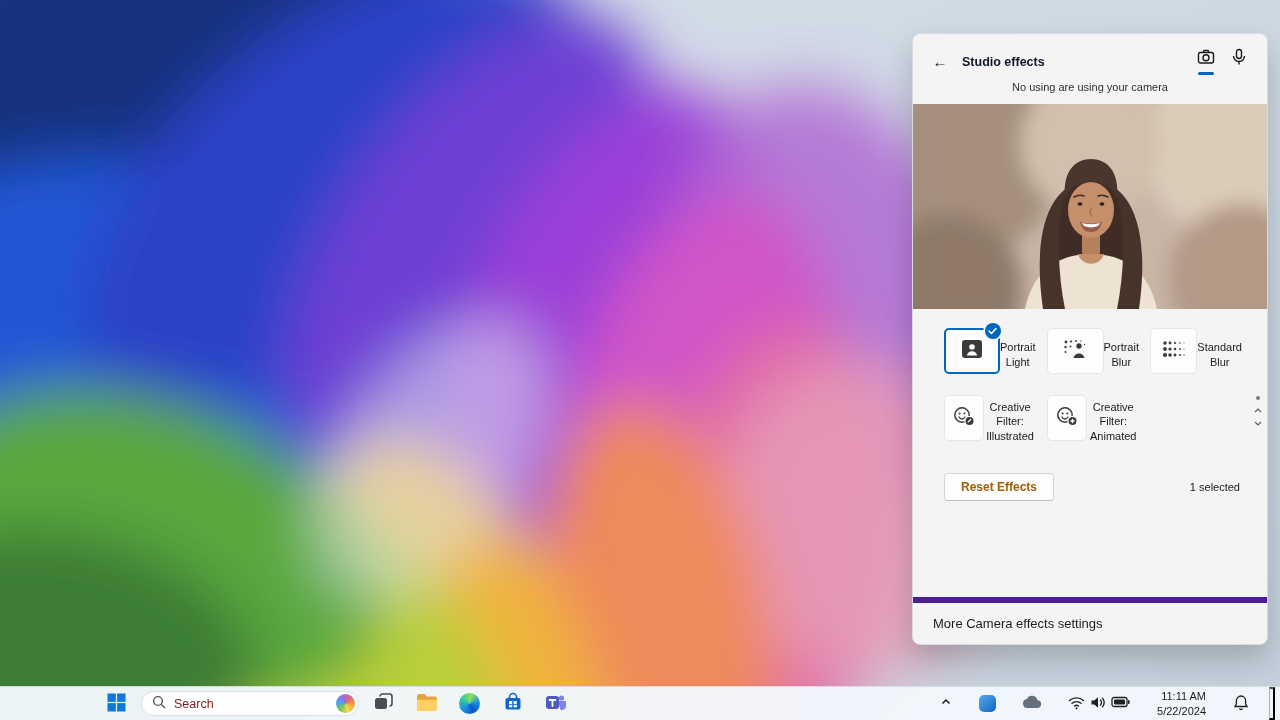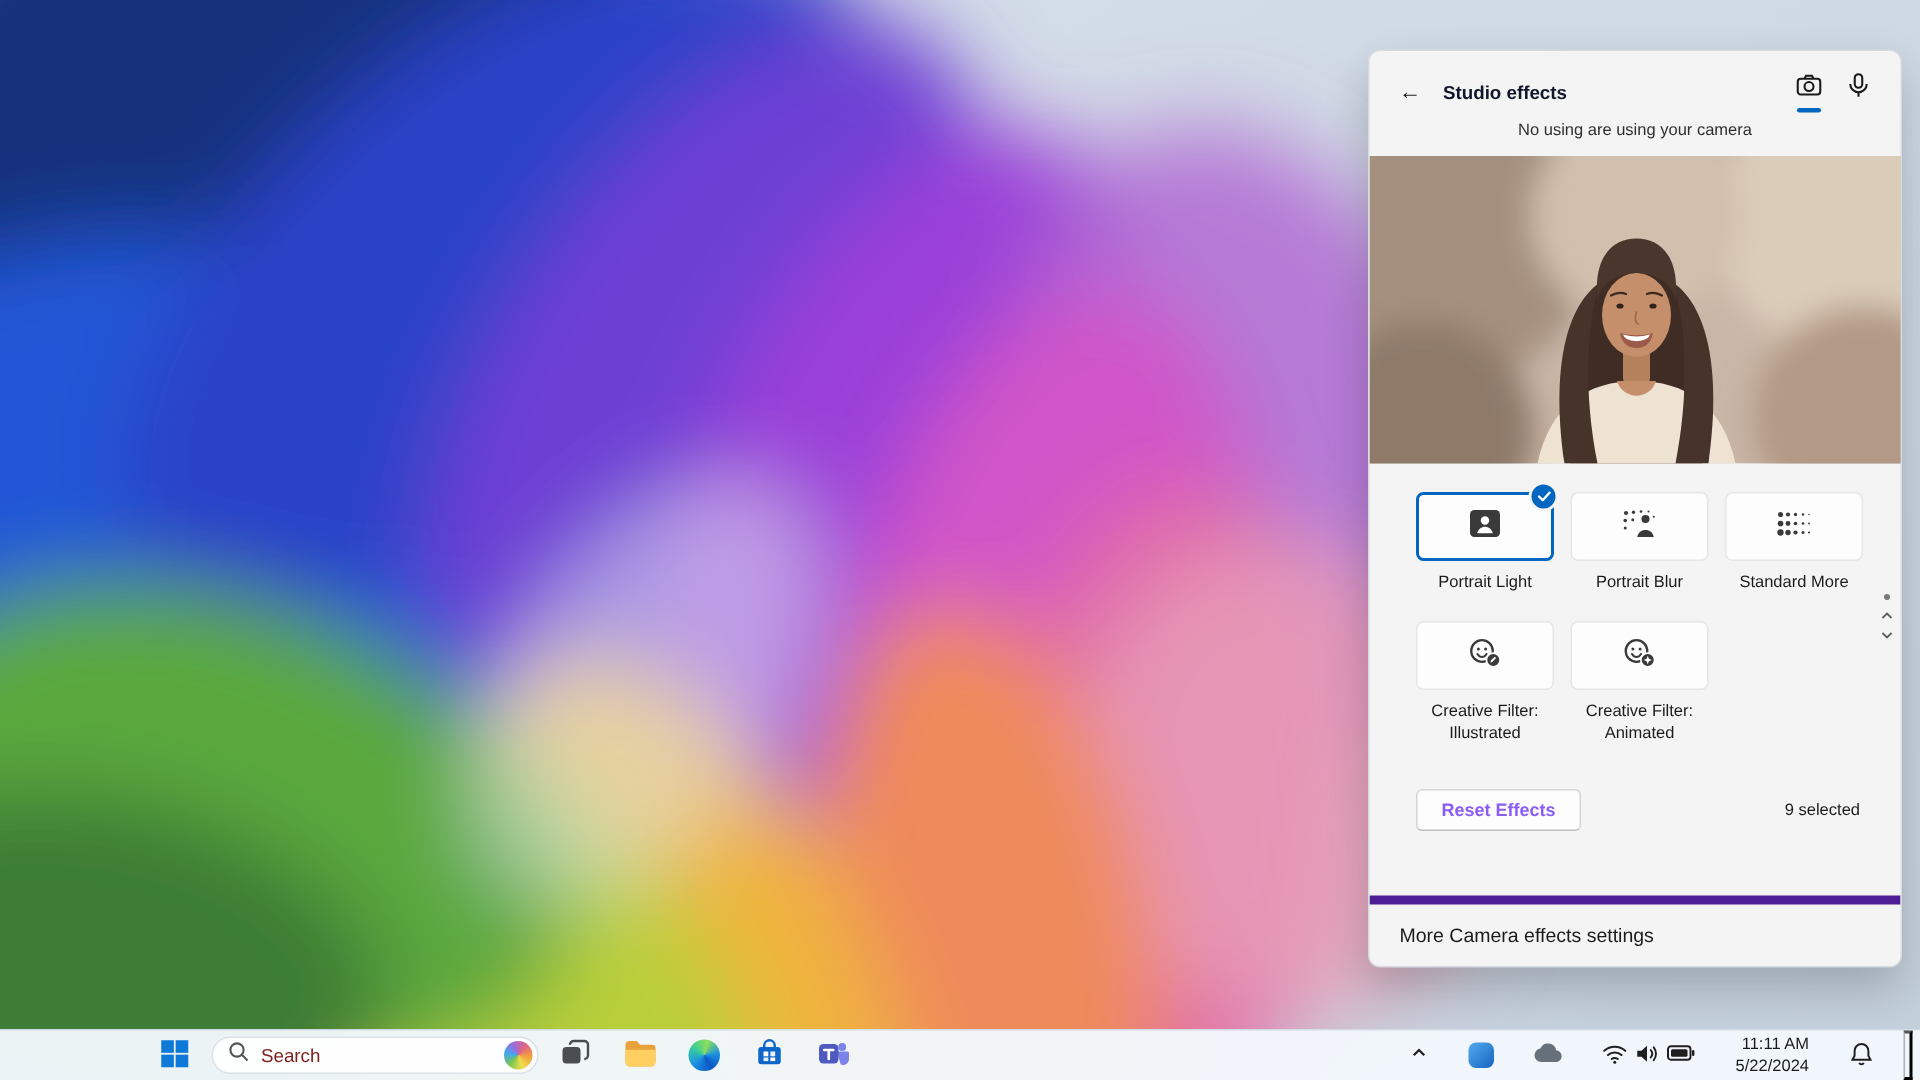--- a/index.html
+++ b/index.html
@@ -15,30 +15,30 @@
   .back-btn{width:26px;height:26px;border:none;background:transparent;font-size:15px;color:#1b1b1b;cursor:pointer;border-radius:4px}
   .panel-title{font-size:12.5px;font-weight:700;color:#0f172a;margin-left:9px}
   .header-tabs{margin-left:auto;display:flex;gap:16px}
   .tab-btn{display:flex;flex-direction:column;align-items:center;gap:3px;background:none;border:none;cursor:pointer;padding:0}
   .tab-underline{width:16px;height:3px;border-radius:2px;background:transparent}
   .tab-btn.active .tab-underline{background:#0067c0}
   .panel-status{text-align:center;font-size:11px;color:#2f2f2f;margin-top:5px}
   .preview{margin-top:11px;width:356px;height:205px;display:block}
 
   .effects-grid{display:grid;grid-template-columns:repeat(3,92px);column-gap:11px;row-gap:19px;padding:19px 0 0 31px}
-  .effect-cell{display:flex;flex-direction:column;align-items:center}
+  .effect-cell{display:flex;flex-direction:row;align-items:center}
   .effect-tile{position:relative;width:92px;height:46px;background:#fdfdfd;border:1px solid #e6e6e6;border-radius:5px;
                display:flex;align-items:center;justify-content:center;cursor:pointer}
   .effect-tile.selected{border:2px solid #0067c0}
   .check-badge{position:absolute;top:-7px;right:-3px;width:16px;height:16px;border-radius:50%;background:#0067c0;
                display:flex;align-items:center;justify-content:center;box-shadow:0 0 0 2px #f4f4f4}
   .effect-label{margin-top:7px;font-size:11px;color:#1b1b1b;text-align:center;line-height:1.3;max-width:92px}
 
   .reset-row{display:flex;align-items:center;justify-content:space-between;margin:30px 27px 0 31px}
-  .reset-btn{font-size:12px;font-weight:600;color:#8b5cf6;background:#fdfdfd;border:1px solid #d5d5d5;border-bottom-color:#bcbcbc;
+  .reset-btn{font-size:12px;font-weight:600;color:#a16207;background:#fdfdfd;border:1px solid #d5d5d5;border-bottom-color:#bcbcbc;
              border-radius:4px;padding:6px 16px;cursor:pointer}
   .selected-count{font-size:11px;color:#1b1b1b}
   .panel-footer{position:absolute;left:0;right:0;bottom:0;border-top:6px solid #4c1d95;padding:13px 20px;font-size:13px;color:#1b1b1b;cursor:pointer}
 
   .scroll-hint{position:absolute;right:5px;top:362px;display:flex;flex-direction:column;align-items:center;gap:8px}
   .scroll-dot{width:4px;height:4px;border-radius:50%;background:#7a7a7a}
 
   
   .taskbar{position:absolute;left:0;right:0;bottom:0;height:34px;background:rgba(242,247,252,.97);
            border-top:1px solid rgba(110,130,155,.22)}
@@ -208,21 +208,21 @@
               <circle cx="19" cy="11" r=".9"></circle>
               <circle cx="23" cy="11" r=".6"></circle>
             <circle cx="4" cy="17" r="2.1"></circle>
               <circle cx="9" cy="17" r="1.8"></circle>
               <circle cx="14" cy="17" r="1.4"></circle>
               <circle cx="19" cy="17" r="1"></circle>
               <circle cx="23" cy="17" r=".7"></circle>
           </svg>
         </span>
       </div>
-      <span class="effect-label">Standard More</span>
+      <span class="effect-label">Standard Blur</span>
     </div>
 
     <div class="effect-cell">
       <div class="effect-tile">
         <span>
           <svg width="24" height="22" viewBox="0 0 24 22">
             <circle cx="10" cy="10" r="7.2" fill="none" stroke="#3a3a3a" stroke-width="1.5"></circle>
             <circle cx="7.6" cy="8.6" r="1" fill="#3a3a3a"></circle>
               <circle cx="12.4" cy="8.6" r="1" fill="#3a3a3a"></circle>
             <path d="M7 12c.8 1.3 1.9 2 3 2s2.2-.7 3-2" fill="none" stroke="#3a3a3a" stroke-width="1.4" stroke-linecap="round"></path>
@@ -257,21 +257,21 @@
     <svg width="8" height="5" viewBox="0 0 8 5" fill="none" stroke="#5f5f5f" stroke-width="1.2">
         <path d="M1 4l3-3 3 3"></path>
       </svg>
     <svg width="8" height="5" viewBox="0 0 8 5" fill="none" stroke="#5f5f5f" stroke-width="1.2">
         <path d="M1 1l3 3 3-3"></path>
       </svg>
   </div>
 
   <div class="reset-row">
     <button class="reset-btn">Reset Effects</button>
-    <span class="selected-count">9 selected</span>
+    <span class="selected-count">1 selected</span>
   </div>
 
   <div class="panel-footer">More Camera effects settings</div>
 </div>
 
 <div class="taskbar">
   <div class="tb-left">
 
     <button class="tb-btn">
       <span>

